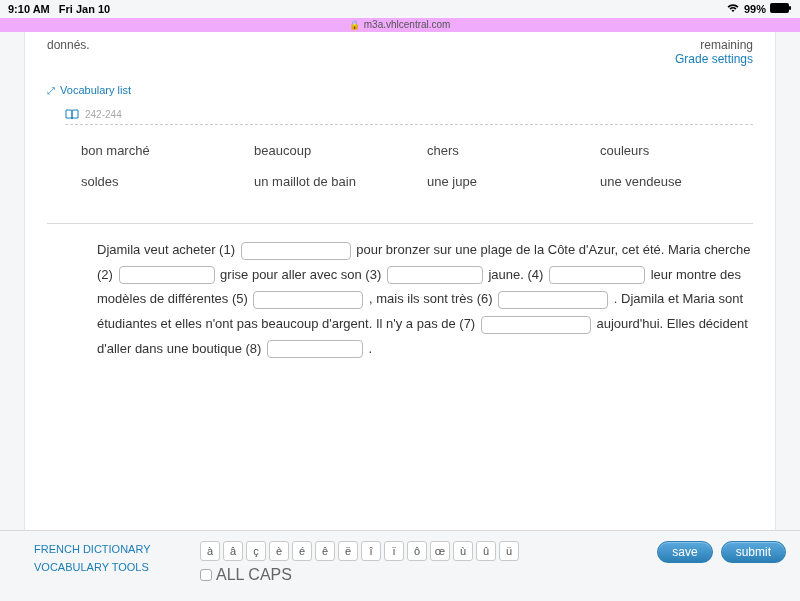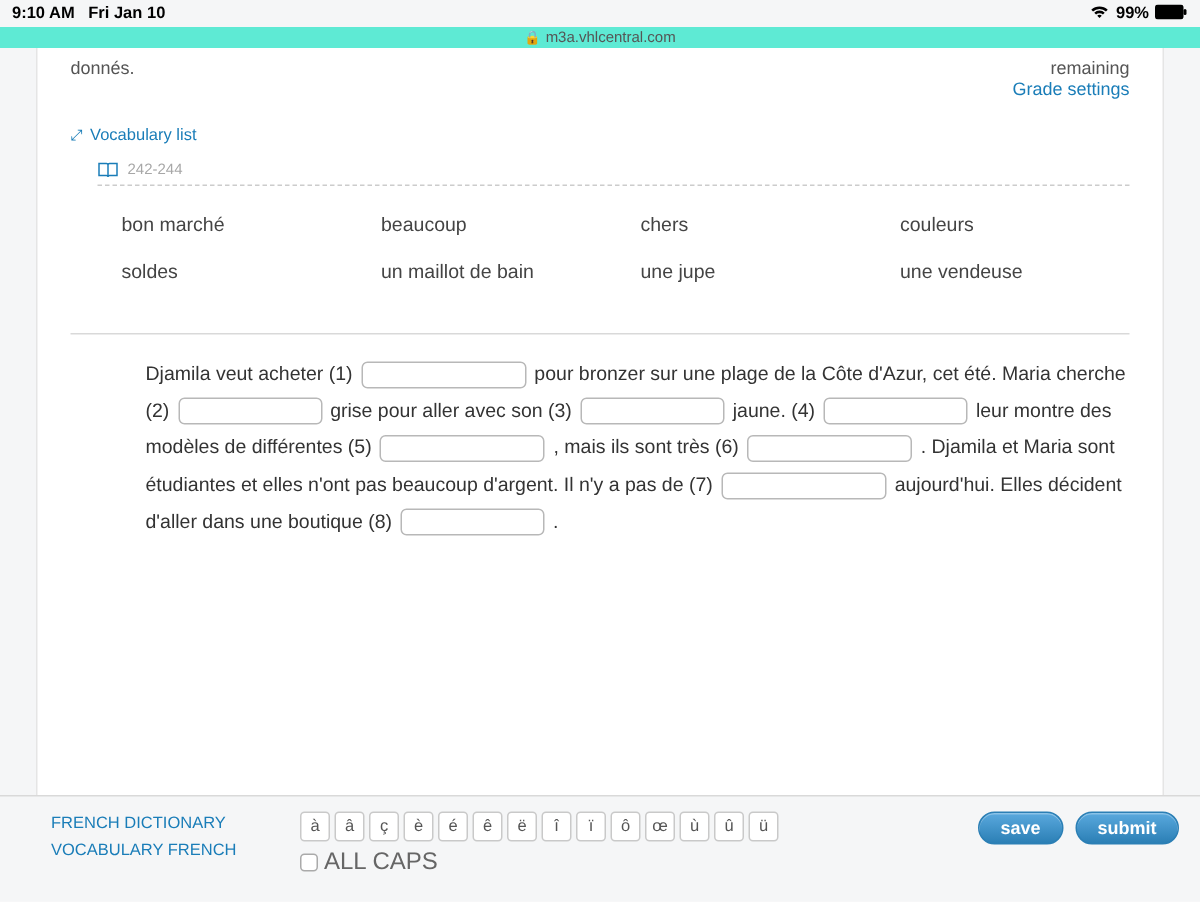--- a/index.html
+++ b/index.html
@@ -1,21 +1,21 @@
 <!DOCTYPE html>
 <html><head>
 <meta charset="utf-8">
 <style>
   * { box-sizing: border-box; margin: 0; padding: 0; }
   html, body { width: 800px; height: 601px; font-family: -apple-system, Helvetica, Arial, sans-serif; background: #f5f6f7; overflow: hidden; }
   .status-bar { height: 18px; display: flex; align-items: center; justify-content: space-between; padding: 0 8px; font-size: 11px; font-weight: 600; color: #000; background: #f5f6f7; }
   .status-left span { margin-right: 6px; }
   .status-right { display: flex; align-items: center; gap: 4px; }
   .wifi-icon, .battery-icon { display: inline-block; }
-  .address-bar { height: 14px; line-height: 14px; text-align: center; font-size: 10px; color: #555; background: #5eead4; }
+  .address-bar { height: 14px; line-height: 14px; text-align: center; font-size: 10px; color: #555; background: #f0abfc; }
   .lock { font-size: 9px; margin-right: 3px; }
   .page { background: #fff; margin: 0 24px; height: 498px; border-left: 1px solid #e5e5e5; border-right: 1px solid #e5e5e5; position: relative; padding: 6px 22px 0 22px; overflow: hidden; }
   .top-row { display: flex; justify-content: space-between; align-items: flex-start; font-size: 12px; }
   .instr { color: #555; }
   .top-right { text-align: right; color: #555; }
   .grade-link { color: #1a7db8; cursor: pointer; }
   .vocab-link { color: #1a7db8; font-size: 11px; margin-top: 18px; cursor: pointer; }
   .vocab-link .arrow { font-size: 10px; margin-right: 2px; }
   .ref-row { margin: 12px 0 0 18px; display: flex; gap: 6px; color: #a7a7a7; font-size: 10px; border-bottom: 1px dashed #ccc; padding-bottom: 4px; }
   .book-icon svg { display: block; }
@@ -25,21 +25,21 @@
   .blank { display: inline-block; width: 96px; height: 18px; border: 1px solid #b8b8b8; border-radius: 4px; vertical-align: middle; background: #fff; margin: 0 2px; }
   .blank.w110 { width: 110px; }
   .footer { position: absolute; left: 0; right: 0; bottom: 0; height: 71px; background: #f5f6f7; border-top: 1px solid #d9d9d9; display: flex; align-items: flex-start; padding: 10px 14px 0 10px; }
   .footer-left { width: 190px; font-size: 11px; color: #1a7db8; line-height: 1.6; }
   .footer-left div { cursor: pointer; padding-left: 24px; }
   .char-area { flex: 1; }
   .char-row { display: flex; gap: 3px; flex-wrap: wrap; }
   .char-btn { width: 20px; height: 20px; border: 1px solid #c9c9c9; border-radius: 3px; background: #fff; font-size: 11px; color: #555; text-align: center; line-height: 18px; cursor: pointer; }
   .caps-row { margin-top: 5px; display: flex; align-items: center; gap: 4px; font-size: 16px; color: #666; }
   .caps-check { width: 12px; height: 12px; border: 1px solid #aaa; border-radius: 3px; background: #fff; }
-  .footer-right { display: flex; gap: 8px; align-items: center; font-weight: bold; }
+  .footer-right { display: flex; gap: 8px; align-items: center; }
   .pill-btn { height: 22px; padding: 0 14px; border-radius: 11px; border: 1px solid #2b7fb5; color: #fff; font-size: 12px; line-height: 20px; cursor: pointer; background: linear-gradient(#5aa9de, #2b7fb5); box-shadow: inset 0 1px 0 rgba(255,255,255,.3); }
 </style>
 </head>
 <body>
 
 <div class="status-bar">
   <div class="status-left">
     <span>9:10 AM</span>
     <span>Fri Jan 10</span>
   </div>
@@ -101,21 +101,21 @@
   <hr class="divider">
 
   <div class="exercise">
     <span>Djamila veut acheter (1) </span><input class="blank w110" style=""><span> pour bronzer sur une plage de la Côte d'Azur, cet été. Maria cherche (2) </span><input class="blank" style=""><span> grise pour aller avec son (3) </span><input class="blank" style=""><span> jaune. (4) </span><input class="blank" style=""><span> leur montre des modèles de différentes (5) </span><input class="blank w110" style=""><span> , mais ils sont très (6) </span><input class="blank w110" style=""><span> . Djamila et Maria sont étudiantes et elles n'ont pas beaucoup d'argent. Il n'y a pas de (7) </span><input class="blank w110" style=""><span> aujourd'hui. Elles décident d'aller dans une boutique (8) </span><input class="blank" style=""><span> .</span>
   </div>
 </div>
 
 <div class="footer">
   <div class="footer-left">
     <div>FRENCH DICTIONARY</div>
-    <div>VOCABULARY FRENCH</div>
+    <div>VOCABULARY TOOLS</div>
   </div>
   <div class="char-area">
     <div class="char-row">
       <span class="char-btn">à</span>
       <span class="char-btn">â</span>
       <span class="char-btn">ç</span>
       <span class="char-btn">è</span>
       <span class="char-btn">é</span>
       <span class="char-btn">ê</span>
       <span class="char-btn">ë</span>

